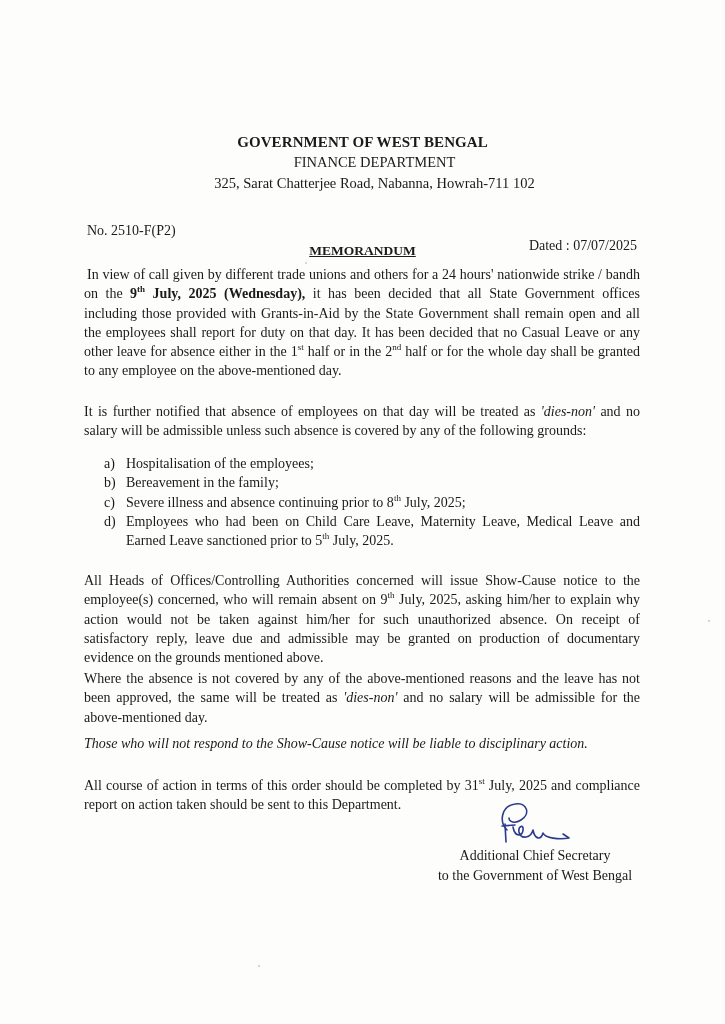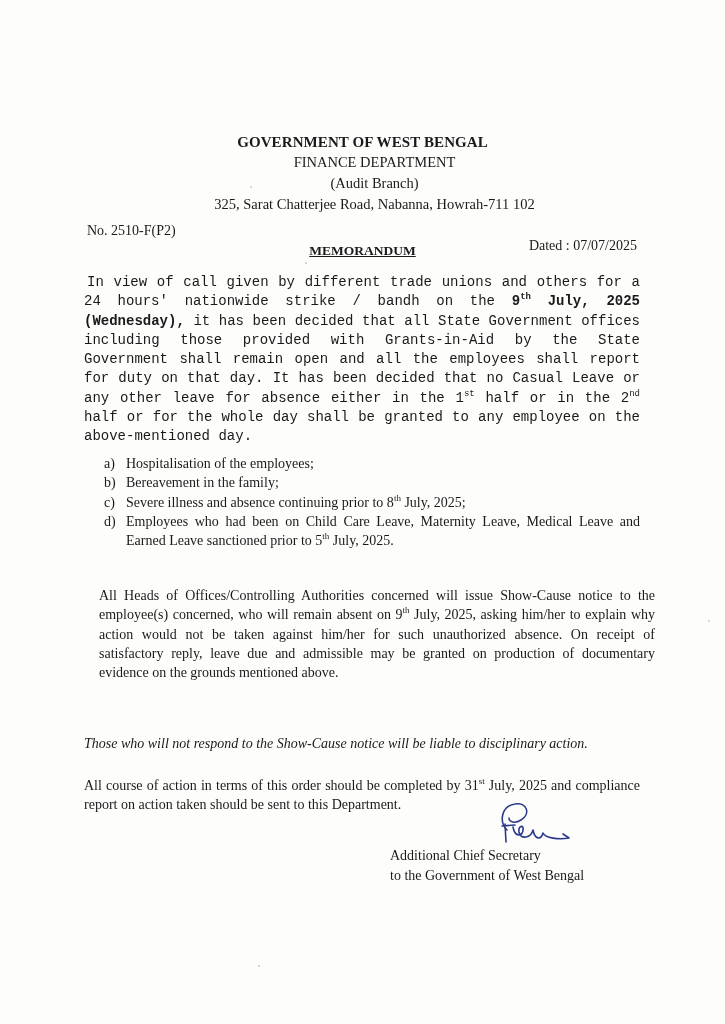--- a/index.html
+++ b/index.html
@@ -11,83 +11,88 @@
     .page { position: absolute; left: 0; top: 0; width: 725px; height: 1024px; }
     .header { position: absolute; top: 132px; left: 0; width: 725px; text-align: center; }
     .h-gov { font-weight: bold; font-size: 15px; line-height: 20px; letter-spacing: 0.1px; }
     .h-line { font-size: 14.5px; line-height: 21px; padding-left: 24px; }
     .ref-row { position: absolute; top: 223px; left: 87px; width: 550px; font-size: 14px; }
     .ref-no { position: absolute; left: 0; top: 0; text-align: center; }
     .ref-date { position: absolute; right: 0; top: 0; margin-top: 15px; }
     .memo-title { position: absolute; top: 243px; left: 0; width: 725px; text-align: center;
       font-weight: bold; font-size: 13.5px; text-decoration: underline; }
     .body { position: absolute; left: 84px; width: 556px; font-size: 14px; line-height: 19.3px; text-align: justify; }
-    .p1 { top: 273px; font-family: Liberation Mono, monospace; }
+    .p1 { top: 265px; }
     .p2 { top: 402px; }
     .list { position: absolute; top: 454px; left: 104px; width: 536px; font-size: 14px; line-height: 19.3px; margin: 0; padding: 0; list-style: none; }
     .list li { position: relative; padding-left: 22px; text-align: justify; }
     .list .marker { position: absolute; left: 0; top: 0; }
     .p3 { top: 571px; }
     .p4 { top: 669px; }
     .p5 { top: 734px; }
     .p6 { top: 776px; }
     sup { font-size: 9px; line-height: 0; vertical-align: super; }
-    .sig-block { position: absolute; top: 800px; left: 390px; width: 290px; }
+    .sig-block { position: absolute; top: 800px; left: 390px; width: 290px; text-align: center; }
     .signature { display: block; margin: 0 auto; width: 100px; height: 46px; }
     .sig-line { font-size: 14px; line-height: 19.5px; }
     .p-indent { text-indent: 3px; }
     .speck { position: absolute; width: 2px; height: 2px; background: #c8c8c8; border-radius: 50%; }
   </style>
 </head>
 <body>
 
 <div class="page">
 
   <div class="header">
     <div class="h-gov">GOVERNMENT OF WEST BENGAL</div>
     <div class="h-line">FINANCE DEPARTMENT</div>
-    <div class="h-line">(Audit Branch)</div>
     <div class="h-line">325, Sarat Chatterjee Road, Nabanna, Howrah-711 102</div>
   </div>
 
   <div class="ref-row">
     <span class="ref-no">No. 2510-F(P2)</span>
     <span class="ref-date">Dated : 07/07/2025</span>
   </div>
 
   <div class="memo-title">MEMORANDUM</div>
 
   <p class="body p1 p-indent" style="margin:0;">
     <span>In view of call given by different trade unions and others for a 24 hours' nationwide strike / bandh on the </span><b><span>9</span><sup>th</sup><span> July, 2025 (Wednesday),</span></b><span> it has been decided that all State Government offices including those provided with Grants-in-Aid by the State Government shall remain open and all the employees shall report for duty on that day. It has been decided that no Casual Leave or any other leave for absence either in the 1</span><sup>st</sup><span> half or in the 2</span><sup>nd</sup><span> half or for the whole day shall be granted to any employee on the above-mentioned day.</span>
   </p>
 
+  <p class="body p2" style="margin:0;">
+    <span>It is further notified that absence of employees on that day will be treated as </span><i>'dies-non'</i><span> and no salary will be admissible unless such absence is covered by any of the following grounds:</span>
+  </p>
 
   <ul class="list">
     <li>
       <span class="marker">a)</span>
       <span>Hospitalisation of the employees;</span>
     </li>
     <li>
       <span class="marker">b)</span>
       <span>Bereavement in the family;</span>
     </li>
     <li>
       <span class="marker">c)</span>
       <span>Severe illness and absence continuing prior to 8</span><sup>th</sup><span> July, 2025;</span>
     </li>
     <li>
       <span class="marker">d)</span>
       <span>Employees who had been on Child Care Leave, Maternity Leave, Medical Leave and Earned Leave sanctioned prior to 5</span><sup>th</sup><span> July, 2025.</span>
     </li>
   </ul>
 
-  <p class="body p3" style="margin:15px;">
+  <p class="body p3" style="margin:0;">
     <span>All Heads of Offices/Controlling Authorities concerned will issue Show-Cause notice to the employee(s) concerned, who will remain absent on 9</span><sup>th</sup><span> July, 2025, asking him/her to explain why action would not be taken against him/her for such unauthorized absence. On receipt of satisfactory reply, leave due and admissible may be granted on production of documentary evidence on the grounds mentioned above.</span>
   </p>
 
+  <p class="body p4" style="margin:0;">
+    <span>Where the absence is not covered by any of the above-mentioned reasons and the leave has not been approved, the same will be treated as </span><i>'dies-non'</i><span> and no salary will be admissible for the above-mentioned day.</span>
+  </p>
 
   <p class="body p5" style="margin:0;font-style:italic;">Those who will not respond to the Show-Cause notice will be liable to disciplinary action.</p>
 
   <p class="body p6" style="margin:0;">
     <span>All course of action in terms of this order should be completed by 31</span><sup>st</sup><span> July, 2025 and compliance report on action taken should be sent to this Department.</span>
   </p>
 
   <div class="sig-block">
     <svg class="signature" viewBox="0 0 100 46">
       <path d="M22 30 C 14 22, 16 6, 30 4 C 42 2, 46 14, 36 20 C 30 24, 24 22, 24 18" fill="none" stroke="#2b3a8c" stroke-width="1.6" stroke-linecap="round"></path>

